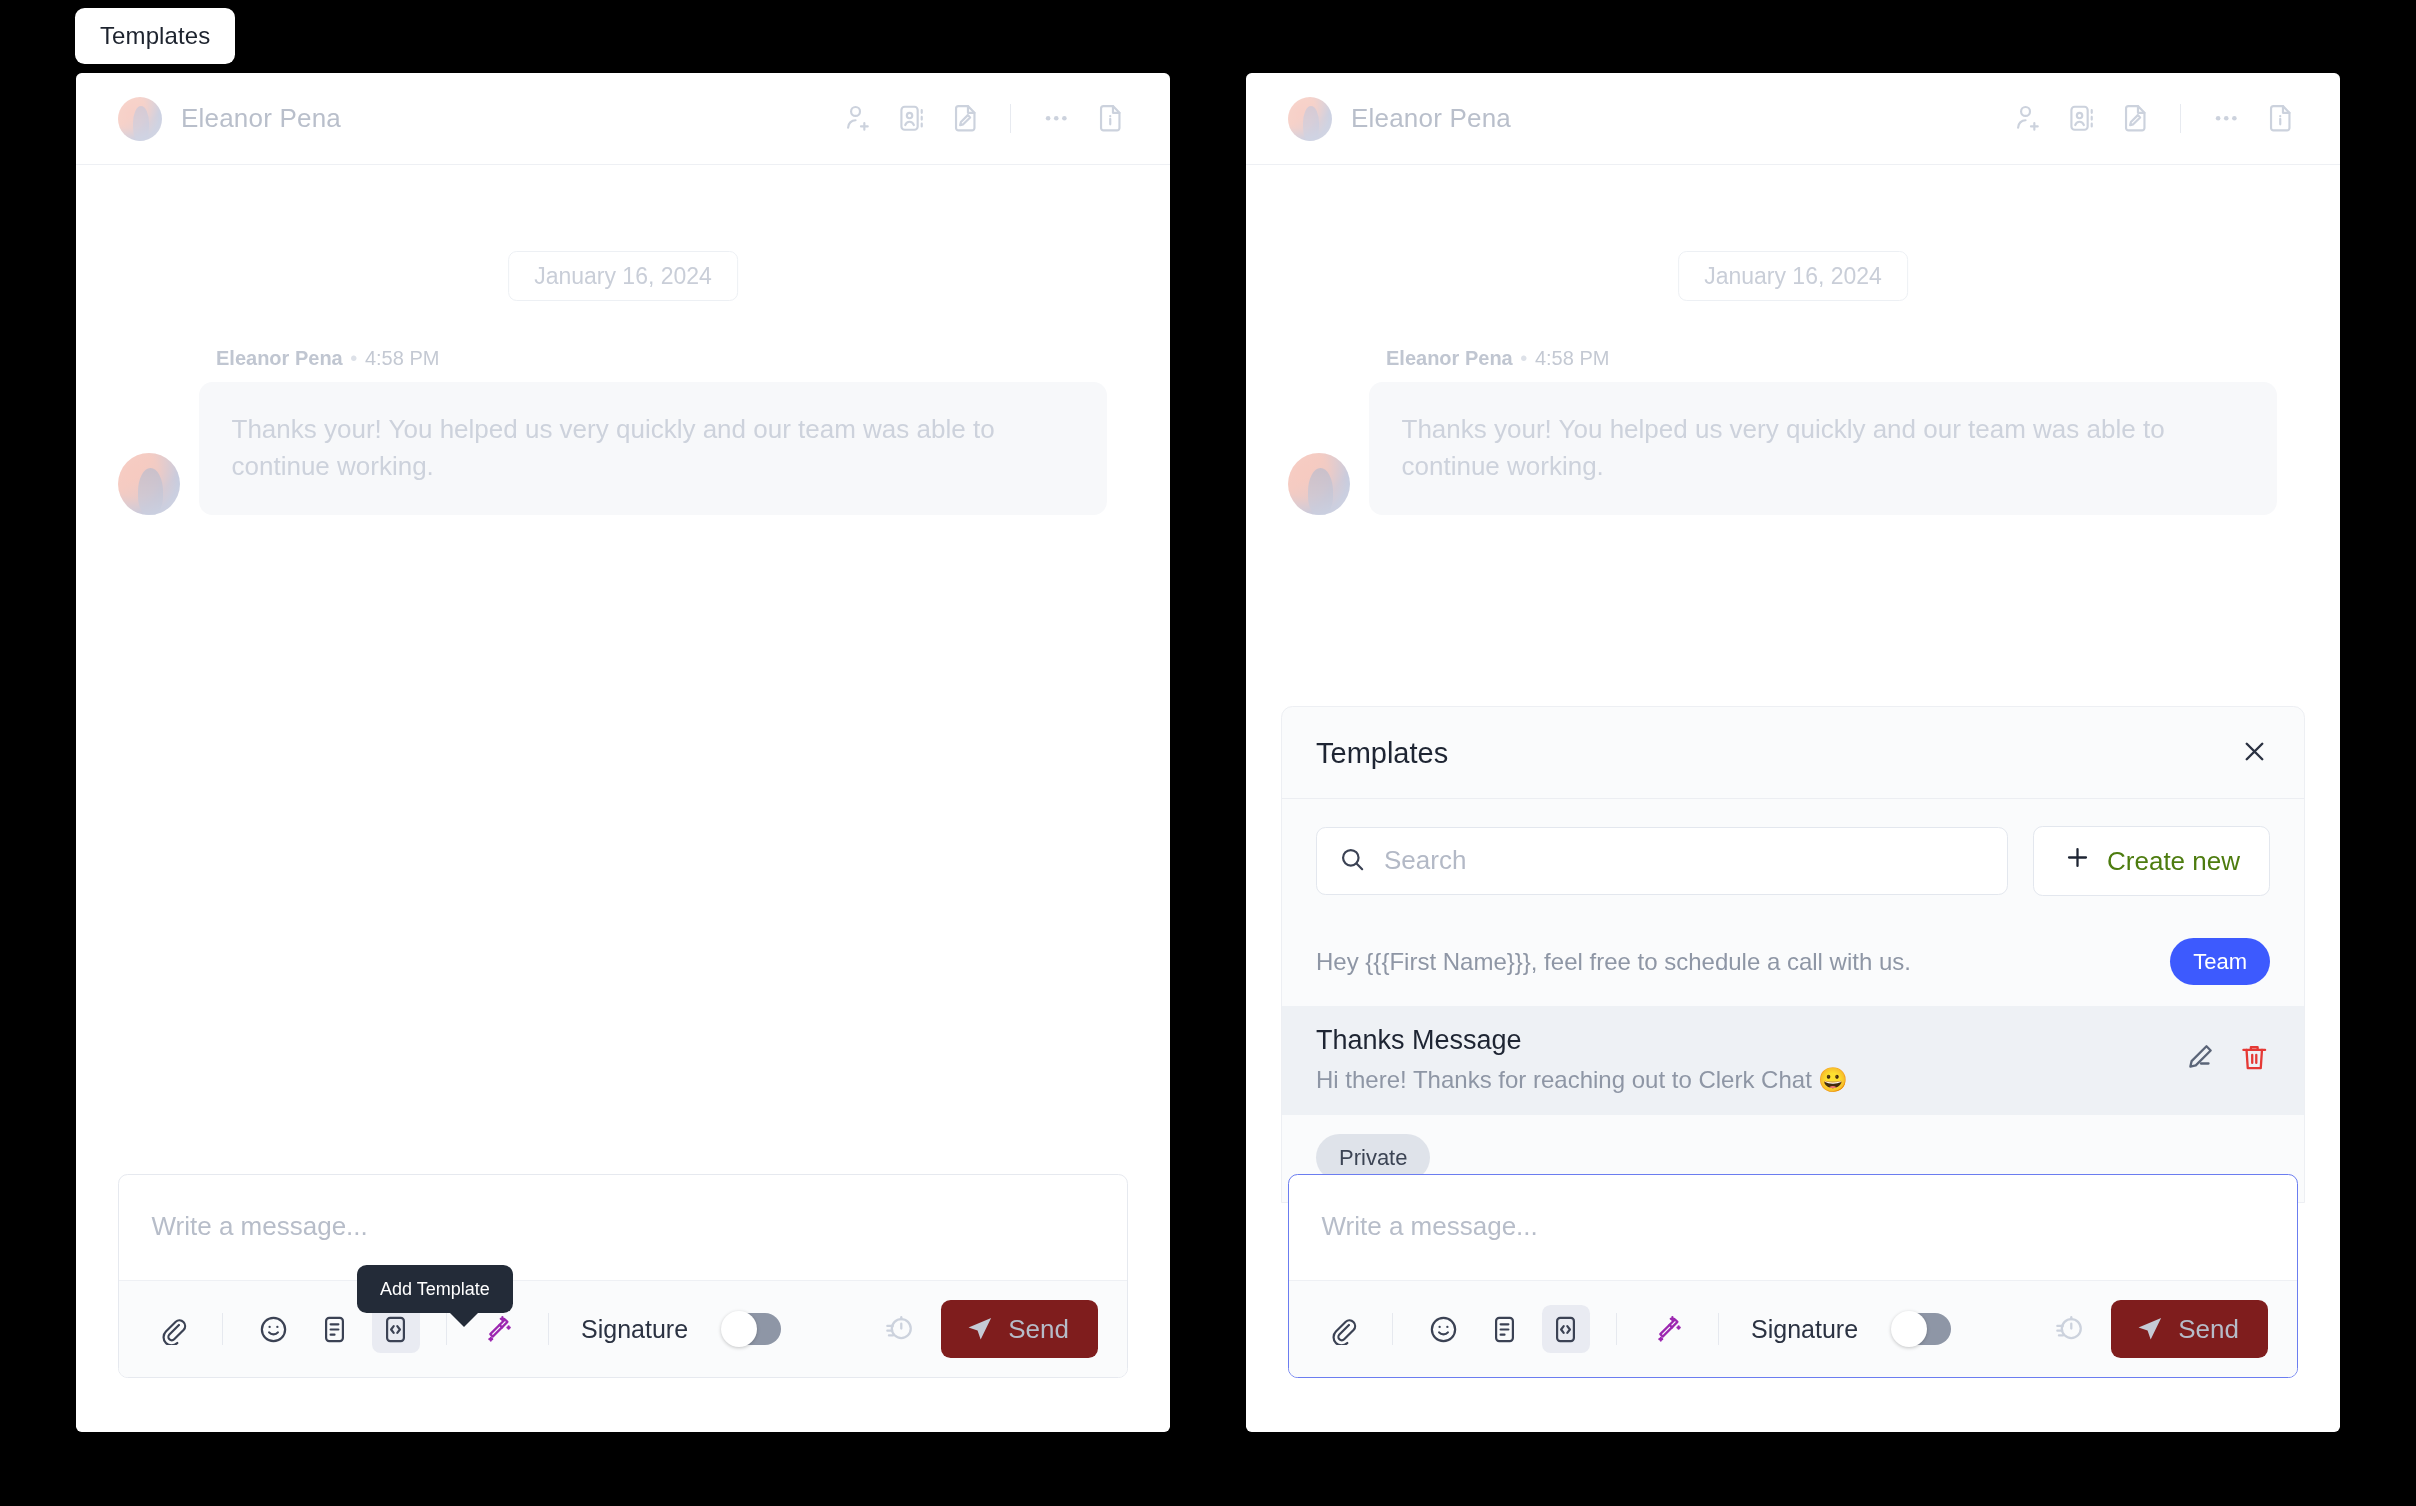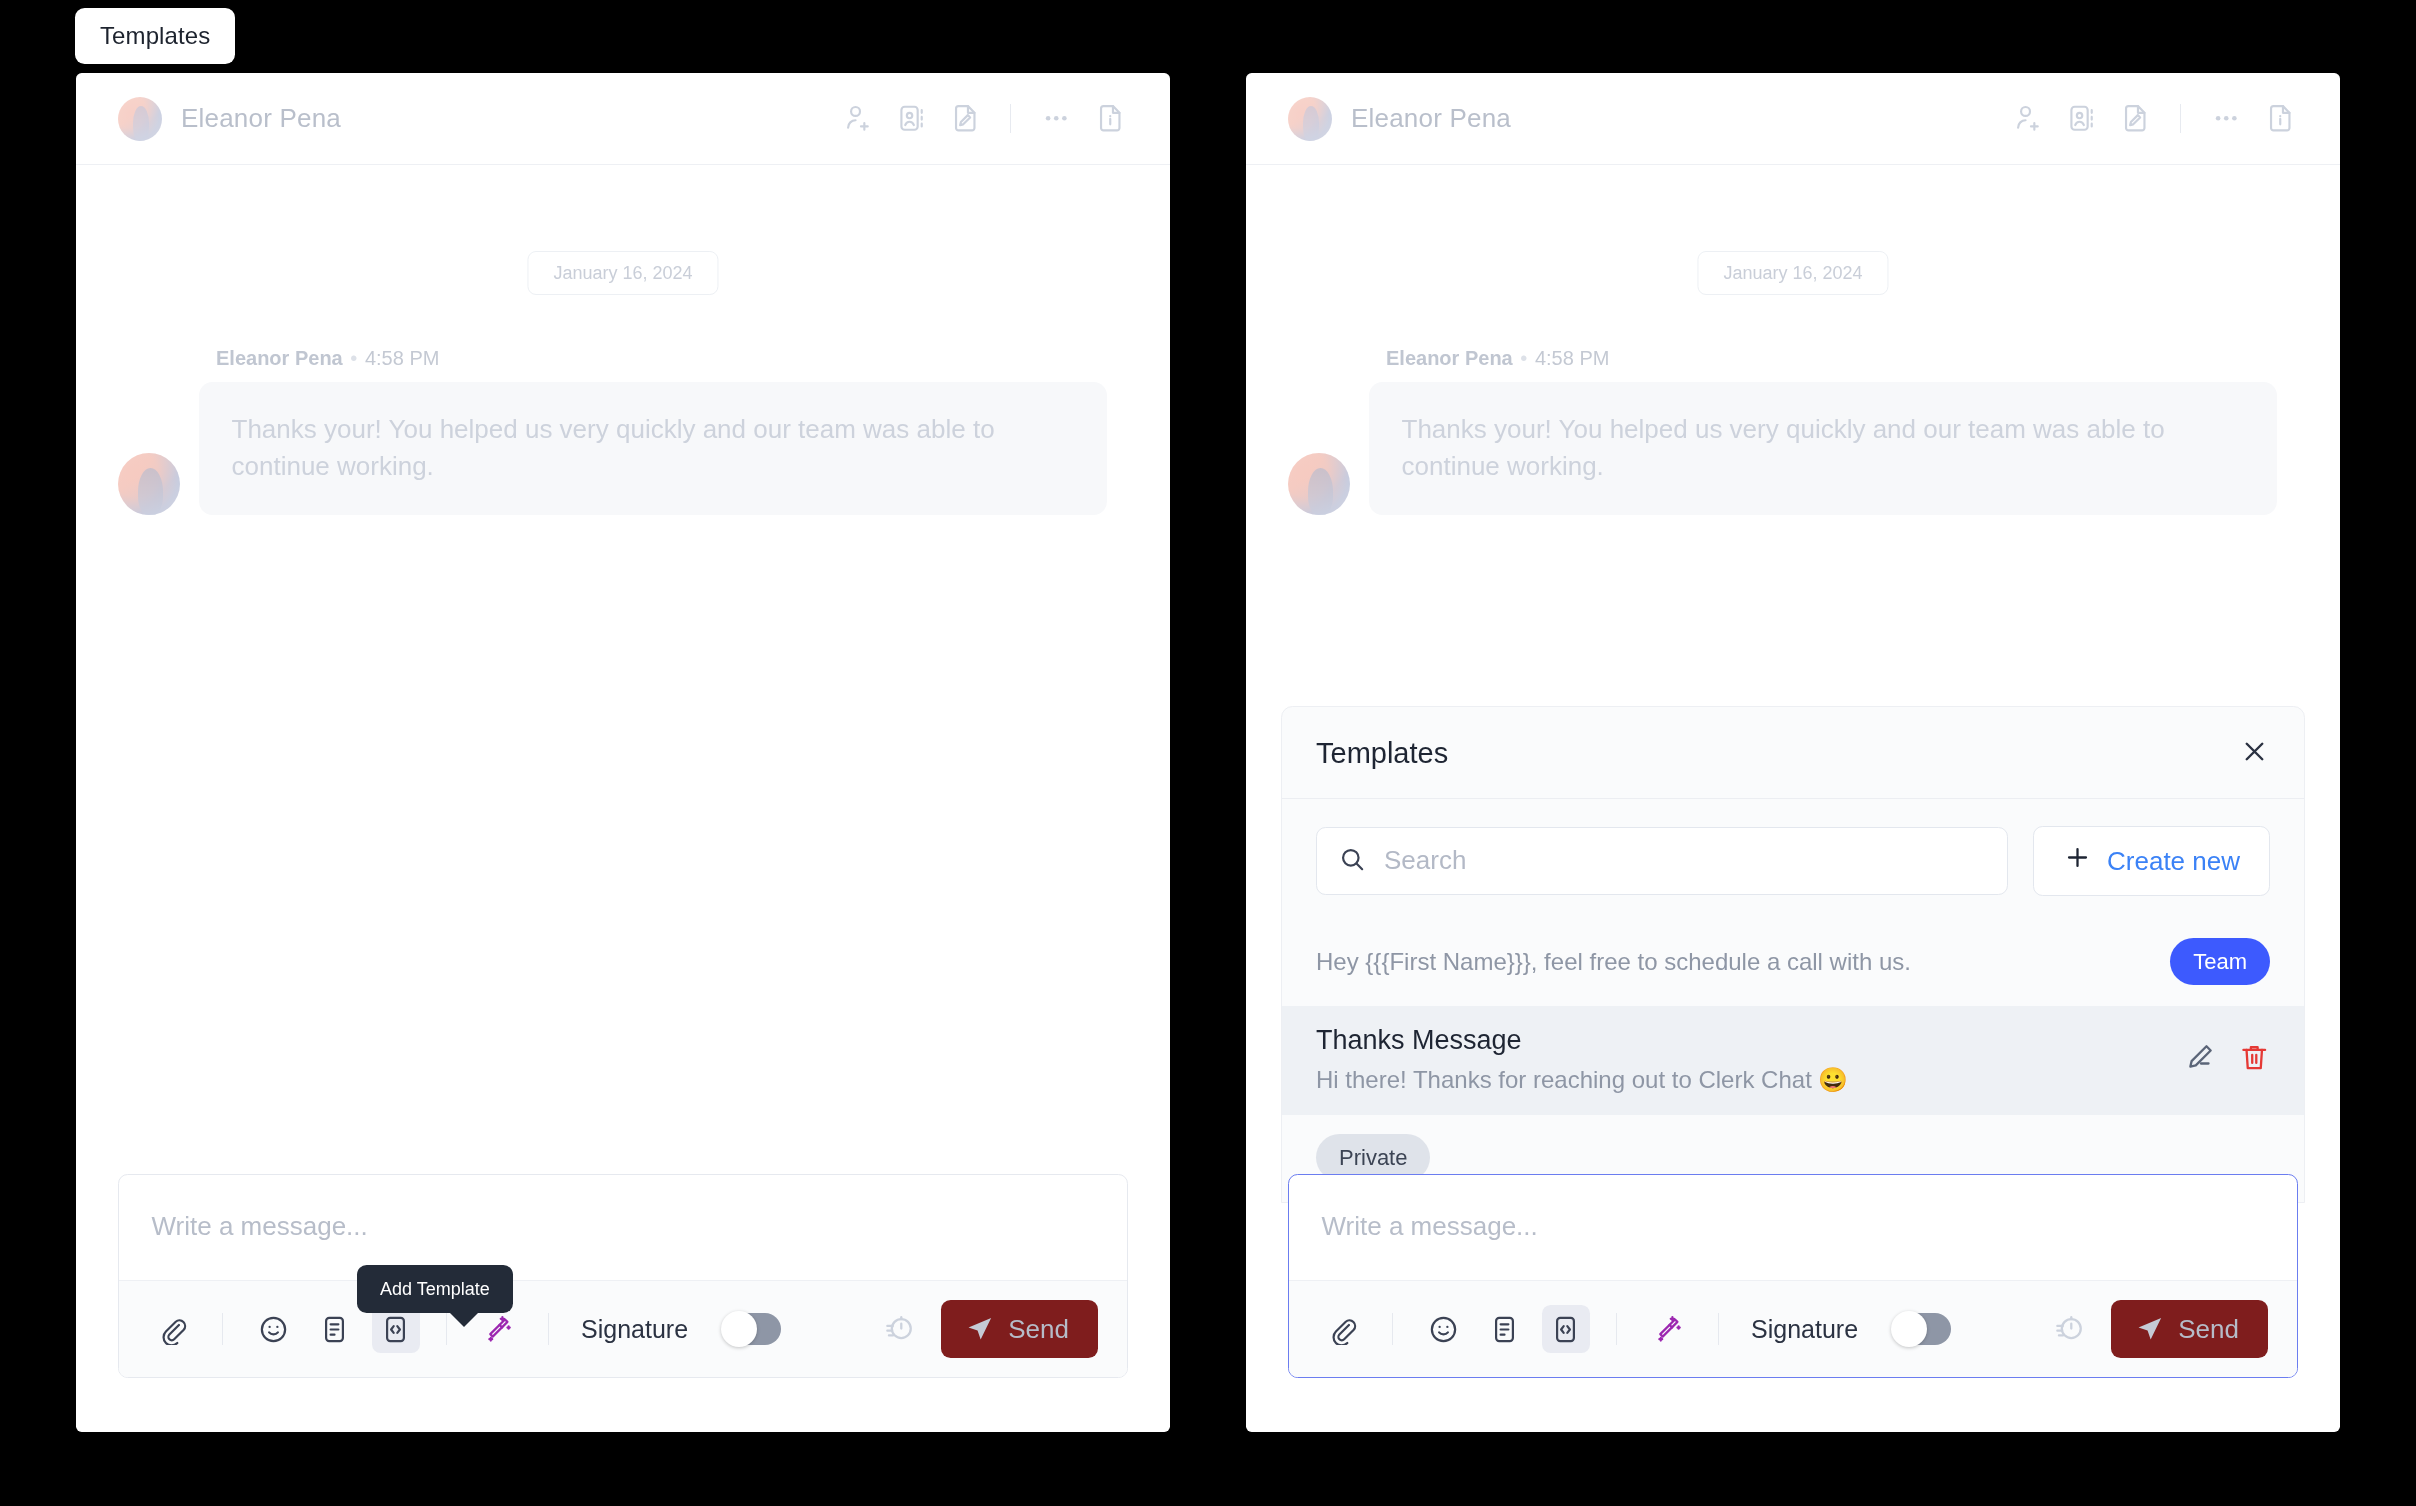--- a/index.html
+++ b/index.html
@@ -59,21 +59,21 @@
   .hdr-name { font-size: 26px; color: #b9bfcb; letter-spacing: 0.2px; }
   .hdr-icons { margin-left: auto; display: flex; align-items: center; gap: 21px; }
   .hdr-icons svg { display: block; }
   .hdr-sep { width: 1px; height: 29px; background: #e7eaf0; margin: 0 7.6px; }
 
   
   .chat-body { position: relative; height: calc(100% - 92px); }
   .date-pill {
     position: absolute; left: 50%; transform: translateX(-50%); top: 86px;
     border: 1px solid #edf0f4; border-radius: 8.6px;
-    padding: 10.5px 25px; font-size: 18px; color: #c9ced8;
+    padding: 10.5px 25px; font-size: 23px; color: #c9ced8;
     background: #fff; white-space: nowrap; text-align: right;
   }
   .msg-row { position: absolute; left: 42px; right: 42px; top: 182px; }
   .msg-meta { font-size: 20px; color: #c4c9d3; margin-left: 98px; margin-bottom: 11.5px; }
   .msg-meta .name { font-weight: bold; color: #c0c6d1; }
   .msg-meta .dot { color: #dde1e8; margin: 0 7.6px; }
   .msg-line { display: flex; align-items: flex-end; gap: 19px; }
   .msg-avatar {
     width: 62px; height: 62px; border-radius: 50%;
     background:
@@ -161,21 +161,21 @@
   .search-box {
     flex: 1; display: flex; align-items: flex-start; gap: 17px;
     background: #ffffff; border: 1px solid #e3e7ee;
     border-radius: 9.6px; padding: 16.3px 21px;
   }
   .search-box .ph { font-size: 26px; color: #b3b9c6; }
   .create-btn {
     display: flex; align-items: center; gap: 15.3px;
     background: #ffffff; border: 1px solid #e3e7ee;
     border-radius: 9.6px; padding: 16.3px 29px;
-    font-size: 26px; color: #3b82f6; white-space: nowrap;
+    font-size: 26px; color: #4d7c0f; white-space: nowrap;
   }
   .tpl-item {
     display: flex; align-items: center;
     padding: 19px 34px 21px;
   }
   .tpl-item.selected { background: #eef1f5; }
   .tpl-texts { flex: 1; min-width: 0; }
   .tpl-name { font-size: 27px; color: #1e2533; margin-bottom: 9.6px; }
   .tpl-desc { font-size: 24px; color: #8e96a5; }
   .badge {

